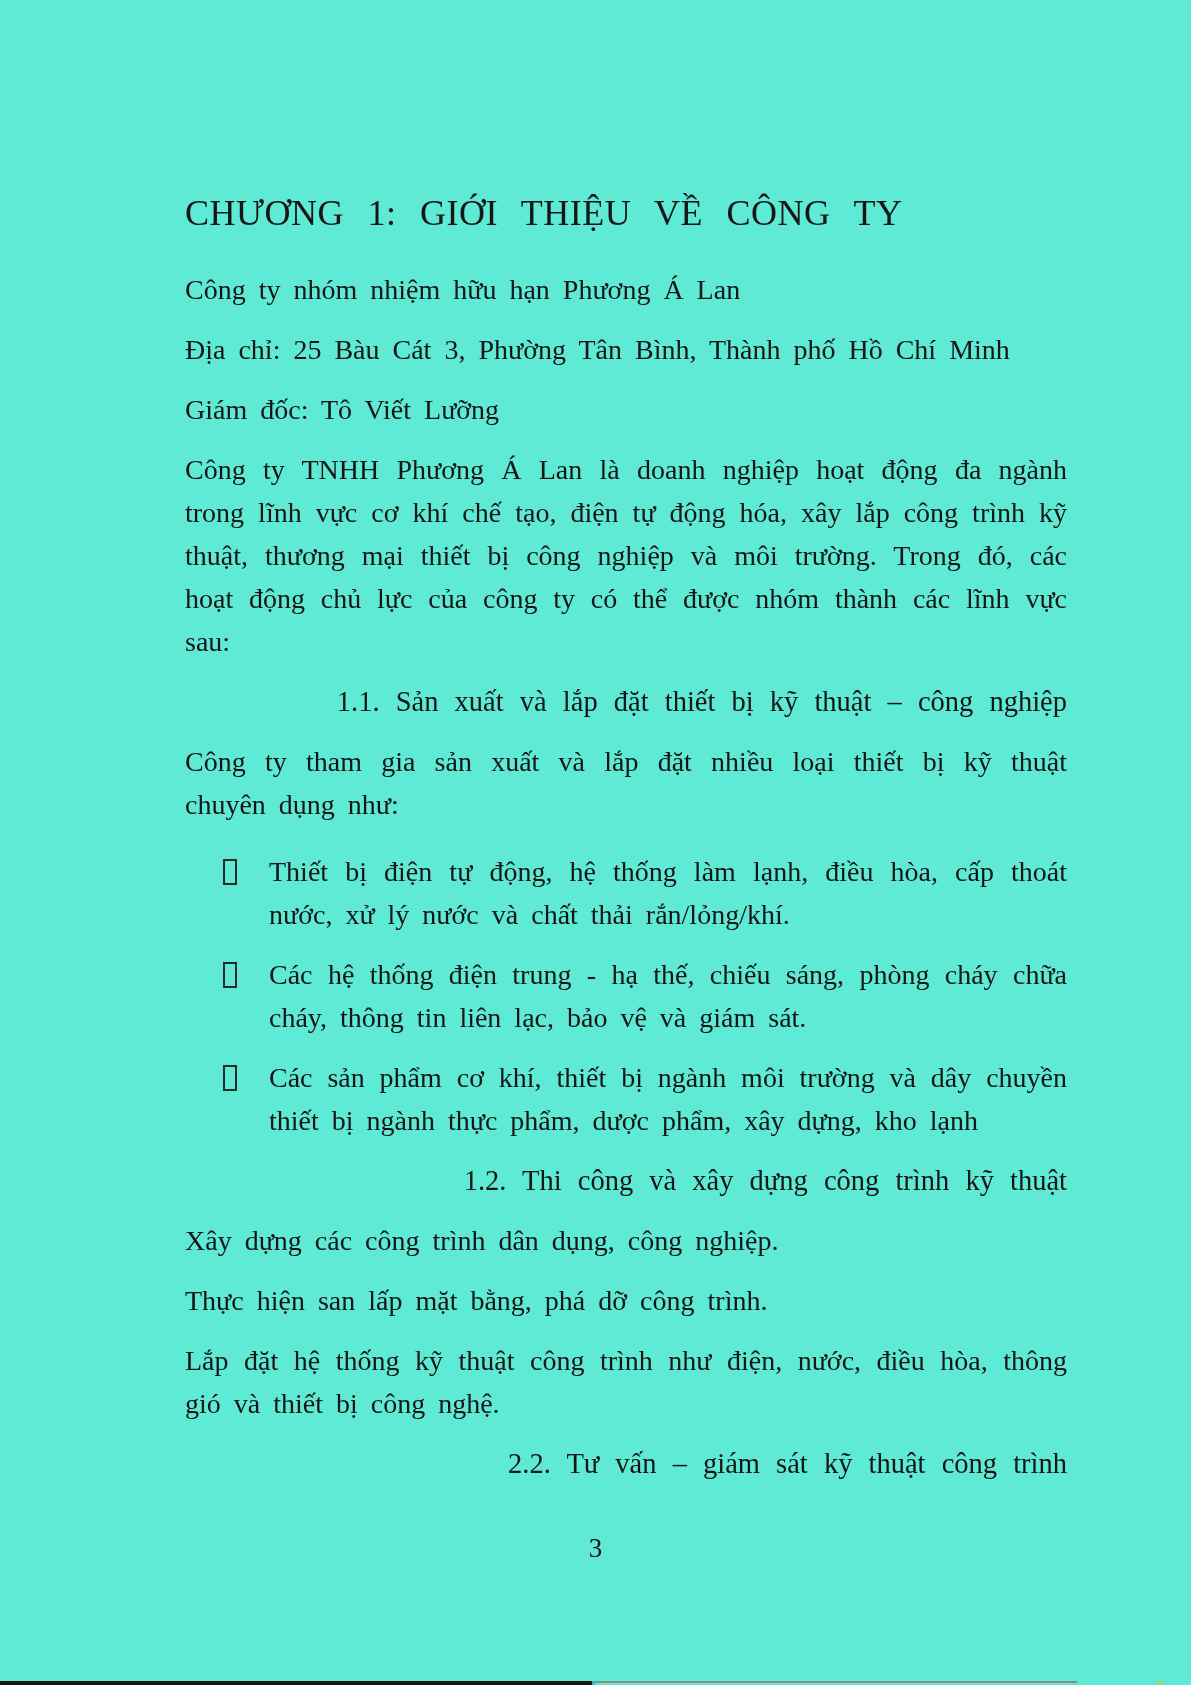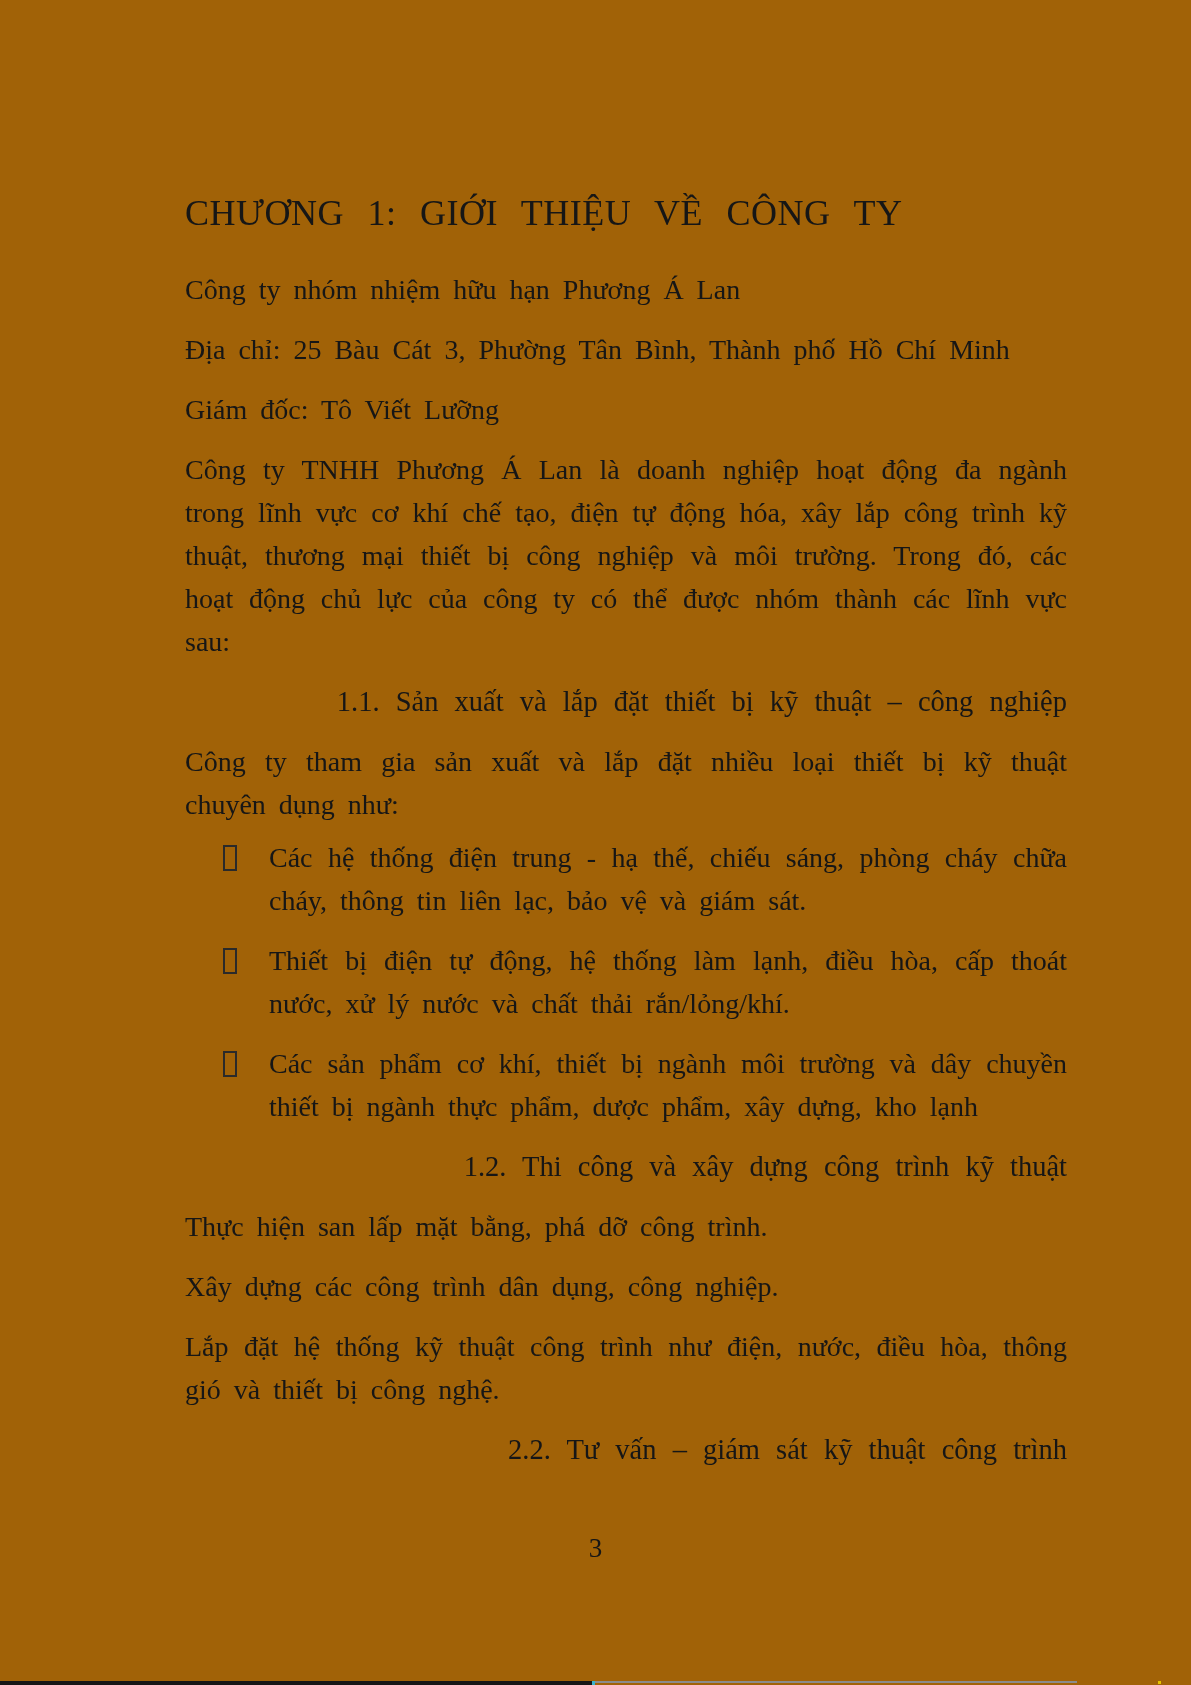--- a/index.html
+++ b/index.html
@@ -4,21 +4,21 @@
 <style>
   html,body{margin:0;padding:0;}
   body{
     width:1191px;height:1685px;
     background:#ffffff;
     position:relative;
     overflow:hidden;
     font-family:"Liberation Serif","DejaVu Serif",serif;
     color:#161616;
   }
-  .page{position:absolute;inset:0;background:#a16207;text-decoration:underline;}
+  .page{position:absolute;inset:0;background:#5eead4;text-decoration:underline;}
   .content{
     position:absolute;
     left:185px;top:0;
     width:882px;
   }
   .chapter-title{
     margin:190px 0 32px 0;
     font-size:36px;
     line-height:46px;
     font-weight:normal;
@@ -111,42 +111,42 @@
     <p class="doc-line">Công ty nhóm nhiệm hữu hạn Phương Á Lan</p>
 
     <p class="doc-line">Địa chỉ: 25 Bàu Cát 3, Phường Tân Bình, Thành phố Hồ Chí Minh</p>
 
     <p class="doc-line">Giám đốc: Tô Viết Lưỡng</p>
 
     <p class="doc-line just">Công ty TNHH Phương Á Lan là doanh nghiệp hoạt động đa ngành trong lĩnh vực cơ khí chế tạo, điện tự động hóa, xây lắp công trình kỹ thuật, thương mại thiết bị công nghiệp và môi trường. Trong đó, các hoạt động chủ lực của công ty có thể được nhóm thành các lĩnh vực sau:</p>
 
     <h2 class="section-heading">1.1. Sản xuất và lắp đặt thiết bị kỹ thuật – công nghiệp</h2>
 
-    <p class="doc-line just" style="margin-bottom:10px;">Công ty tham gia sản xuất và lắp đặt nhiều loại thiết bị kỹ thuật chuyên dụng như:</p>
+    <p class="doc-line just" style="margin-bottom:24px;">Công ty tham gia sản xuất và lắp đặt nhiều loại thiết bị kỹ thuật chuyên dụng như:</p>
 
     <ul class="bullet-list">
       <li>
         <span class="tofu-box"></span>
-        <span class="bullet-text">Các hệ thống điện trung - hạ thế, chiếu sáng, phòng cháy chữa cháy, thông tin liên lạc, bảo vệ và giám sát.</span>
+        <span class="bullet-text">Thiết bị điện tự động, hệ thống làm lạnh, điều hòa, cấp thoát nước, xử lý nước và chất thải rắn/lỏng/khí.</span>
       </li>
       <li>
         <span class="tofu-box"></span>
-        <span class="bullet-text">Thiết bị điện tự động, hệ thống làm lạnh, điều hòa, cấp thoát nước, xử lý nước và chất thải rắn/lỏng/khí.</span>
+        <span class="bullet-text">Các hệ thống điện trung - hạ thế, chiếu sáng, phòng cháy chữa cháy, thông tin liên lạc, bảo vệ và giám sát.</span>
       </li>
       <li>
         <span class="tofu-box"></span>
         <span class="bullet-text">Các sản phẩm cơ khí, thiết bị ngành môi trường và dây chuyền thiết bị ngành thực phẩm, dược phẩm, xây dựng, kho lạnh</span>
       </li>
     </ul>
 
     <h2 class="section-heading">1.2. Thi công và xây dựng công trình kỹ thuật</h2>
 
+    <p class="doc-line">Xây dựng các công trình dân dụng, công nghiệp.</p>
+
     <p class="doc-line">Thực hiện san lấp mặt bằng, phá dỡ công trình.</p>
-
-    <p class="doc-line">Xây dựng các công trình dân dụng, công nghiệp.</p>
 
     <p class="doc-line just">Lắp đặt hệ thống kỹ thuật công trình như điện, nước, điều hòa, thông gió và thiết bị công nghệ.</p>
 
     <h2 class="section-heading">2.2. Tư vấn – giám sát kỹ thuật công trình</h2>
 
   </div>
 
   <div class="page-footer">3</div>
 
   <div class="bottom-bar">

